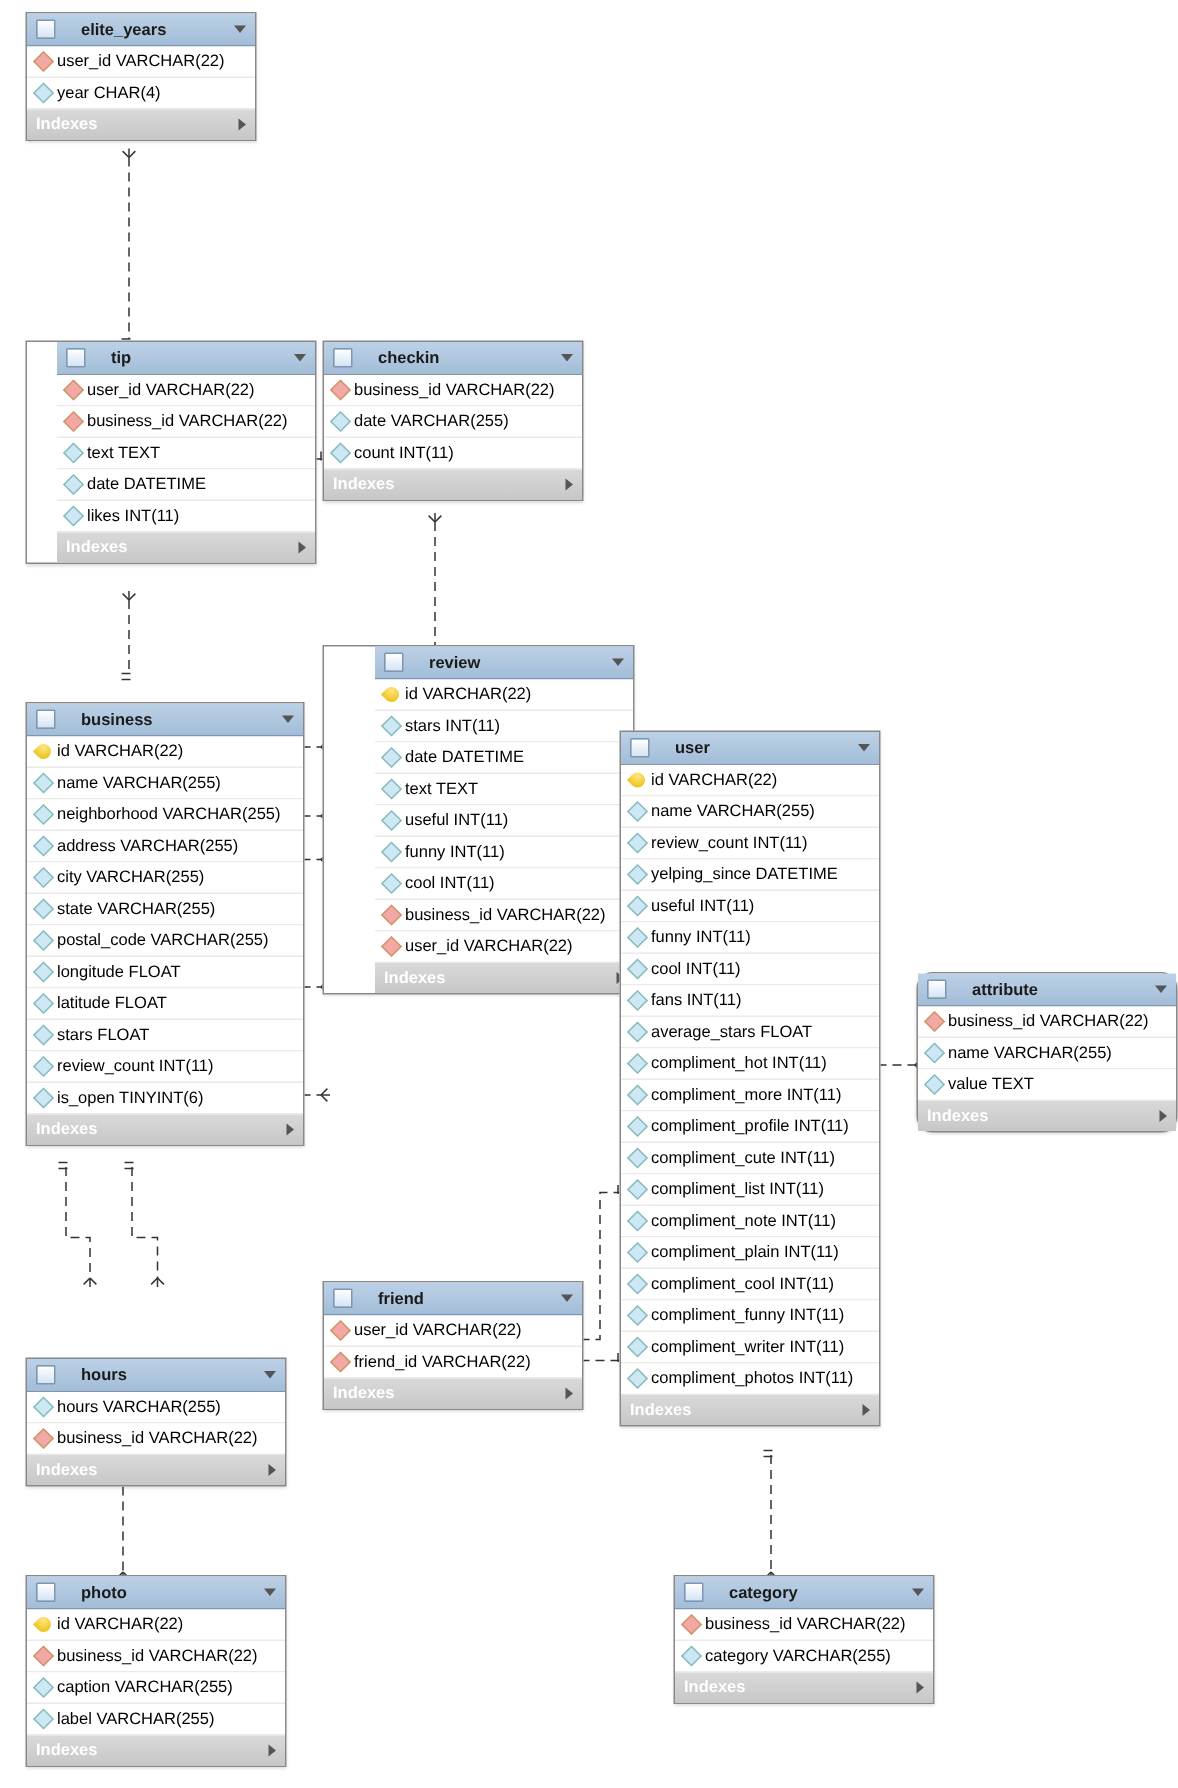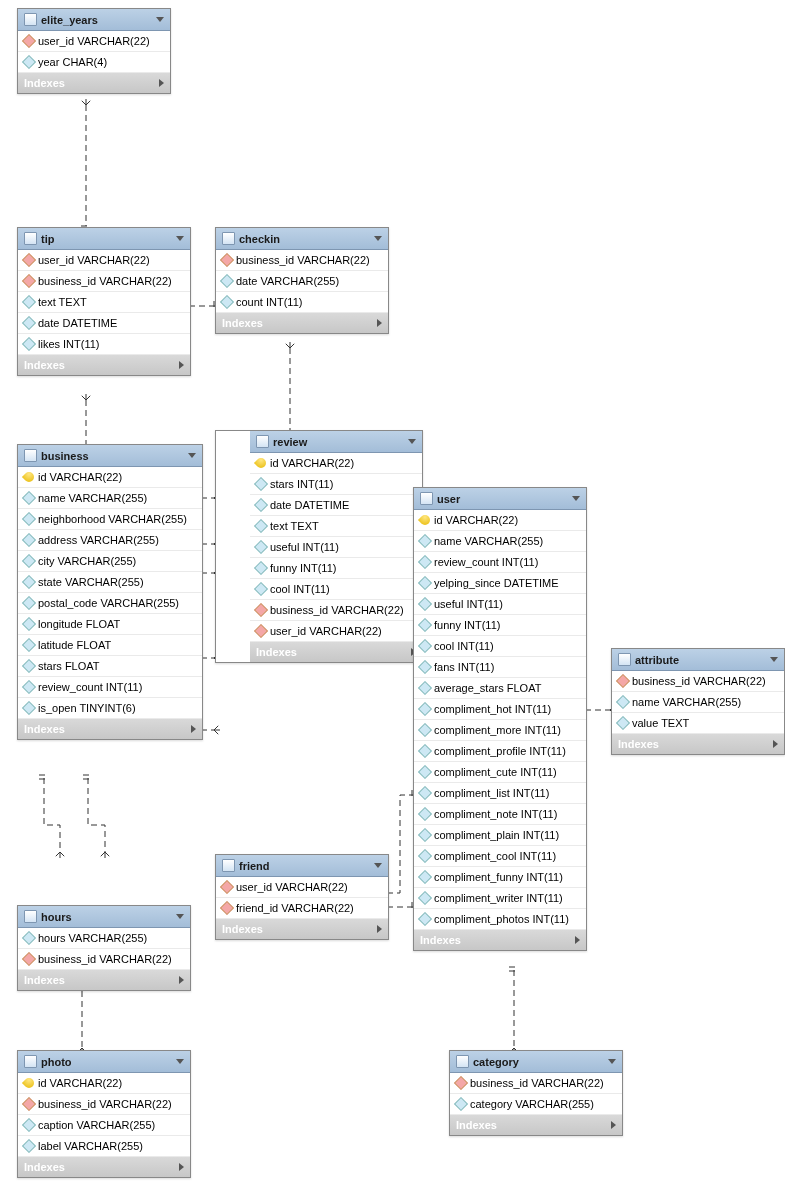--- a/index.html
+++ b/index.html
@@ -1,17 +1,17 @@
 <!DOCTYPE html>
 <html><head>
 <meta charset="utf-8">
 <style>
 body{margin:0;font-family:Arial,Helvetica,sans-serif;font-size:11px;background:#fff;width:785px;height:1192px;position:relative}
 .table{position:absolute;border:1px solid #888;background:#fff;box-shadow:0 1px 2px rgba(0,0,0,.15)}
-.table-header{background:linear-gradient(#bcd1e6,#a3bdd8);border-bottom:1px solid #7e96b1;padding:4px 6px;font-weight:bold;color:#1a1a1a;display:flex;align-items:center;gap:4px}
+.table-header{background:linear-gradient(#bcd1e6,#a3bdd8);border-bottom:1px solid #7e96b1;padding:4px 6px;font-weight:bold;color:#1a1a1a;display:flex;align-items:center;gap:17px}
 .table-header .spacer{flex:1}
 .table-icon{width:11px;height:11px;background:linear-gradient(#fff,#d4e4f4);border:1px solid #7e96b1;border-radius:1px;display:inline-block}
 .arrow-down{width:0;height:0;border-left:4px solid transparent;border-right:4px solid transparent;border-top:5px solid #555}
 .arrow-right{width:0;height:0;border-top:4px solid transparent;border-bottom:4px solid transparent;border-left:5px solid #555}
 .col{padding:4px 6px;border-bottom:1px solid #eaeaea;display:flex;align-items:center;gap:4px;background:#fff;white-space:nowrap}
 .col:last-of-type{border-bottom:none}
 .key-icon{width:10px;height:10px;display:inline-block;flex-shrink:0}
 .key-pk{background:radial-gradient(circle at 30% 30%,#ffe680,#e6b800);border-radius:50% 50% 50% 0;transform:rotate(45deg)}
 .key-fk{width:8px;height:8px;background:#f4a7a7;border:1px solid #c96;transform:rotate(45deg)}
 .key-col{width:8px;height:8px;background:#cde8f4;border:1px solid #8bb;transform:rotate(45deg)}
@@ -231,21 +231,21 @@
     <div class="col">
       <span class="key-icon key-col"></span>
       <span>year CHAR(4)</span>
     </div>
     <div class="indexes">
       <span>Indexes</span>
       <span class="spacer"></span>
       <span class="arrow-right"></span>
     </div>
   </div>
-<div class="table" style="left: 17px; top: 227px; width: 172px;">
+<div class="table" style="left: 17px; top: 227px; width: 172px; padding-left: 20px;">
     <div class="table-header">
       <span class="table-icon"></span>
       <span>tip</span>
       <span class="spacer"></span>
       <span class="arrow-down"></span>
     </div>
     <div class="col">
       <span class="key-icon key-fk"></span>
       <span>user_id VARCHAR(22)</span>
     </div>
@@ -289,21 +289,21 @@
     <div class="col">
       <span class="key-icon key-col"></span>
       <span>count INT(11)</span>
     </div>
     <div class="indexes">
       <span>Indexes</span>
       <span class="spacer"></span>
       <span class="arrow-right"></span>
     </div>
   </div>
-<div class="table" style="left: 17px; top: 444px; width: 184px;">
+<div class="table" style="left: 17px; top: 468px; width: 184px;">
     <div class="table-header">
       <span class="table-icon"></span>
       <span>business</span>
       <span class="spacer"></span>
       <span class="arrow-down"></span>
     </div>
     <div class="col">
       <span class="key-icon key-pk"></span>
       <span>id VARCHAR(22)</span>
     </div>
@@ -492,21 +492,21 @@
     <div class="col">
       <span class="key-icon key-col"></span>
       <span>compliment_photos INT(11)</span>
     </div>
     <div class="indexes">
       <span>Indexes</span>
       <span class="spacer"></span>
       <span class="arrow-right"></span>
     </div>
   </div>
-<div class="table" style="left: 611px; top: 648px; width: 172px;">
+<div class="table" style="left: 611px; top: 648px; width: 172px; border-radius: 11px;">
     <div class="table-header">
       <span class="table-icon"></span>
       <span>attribute</span>
       <span class="spacer"></span>
       <span class="arrow-down"></span>
     </div>
     <div class="col">
       <span class="key-icon key-fk"></span>
       <span>business_id VARCHAR(22)</span>
     </div>

